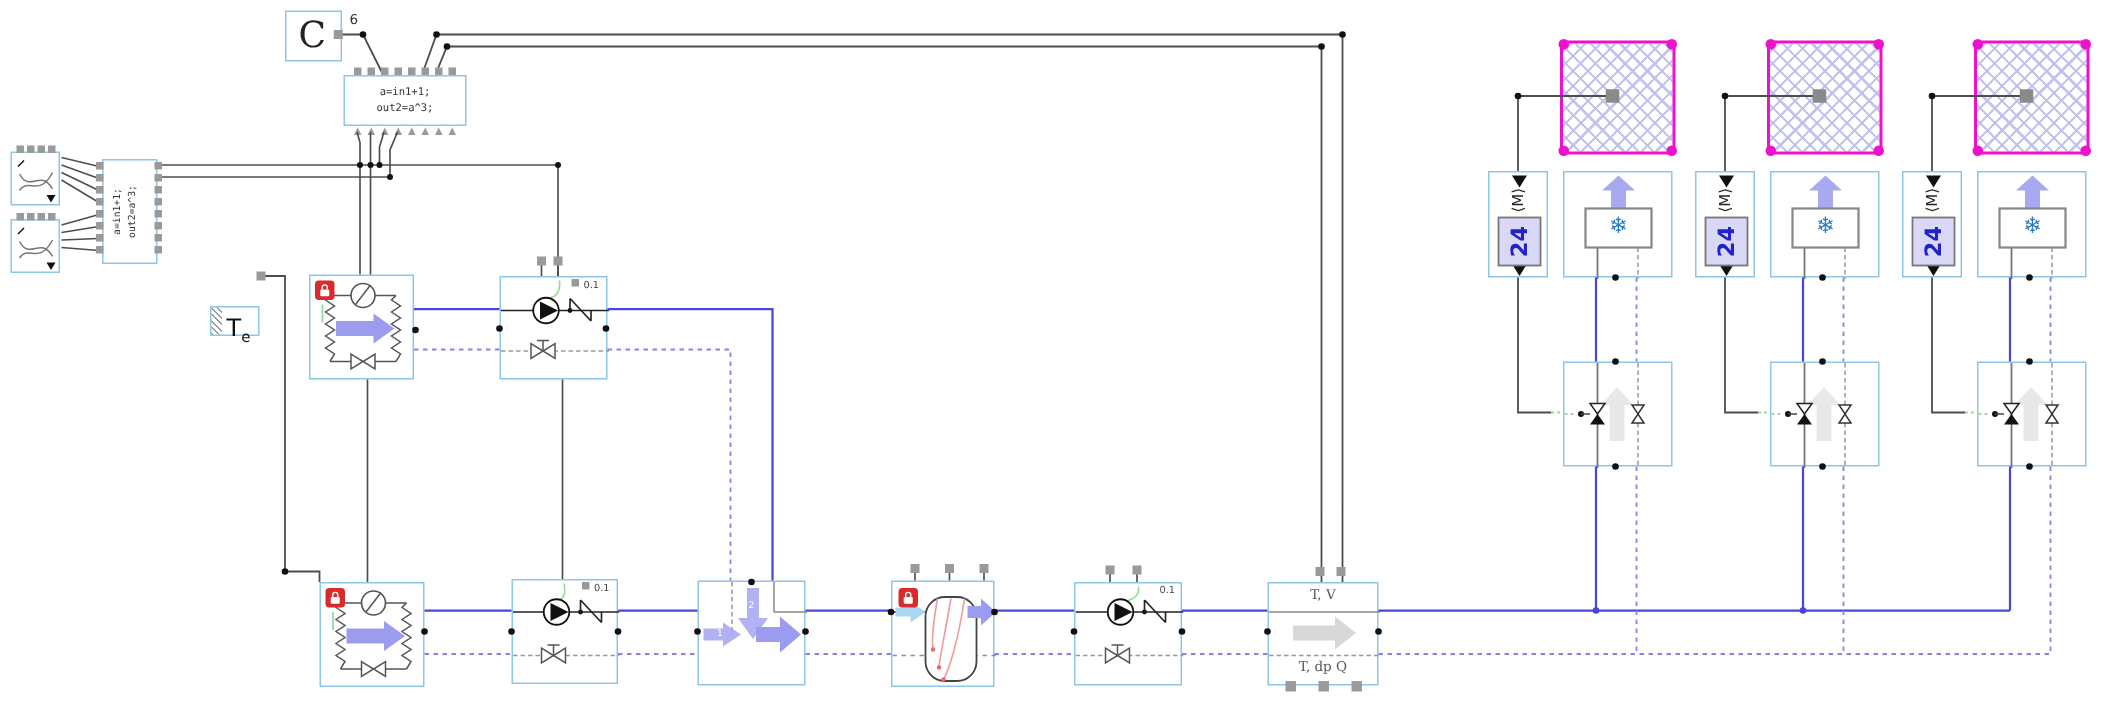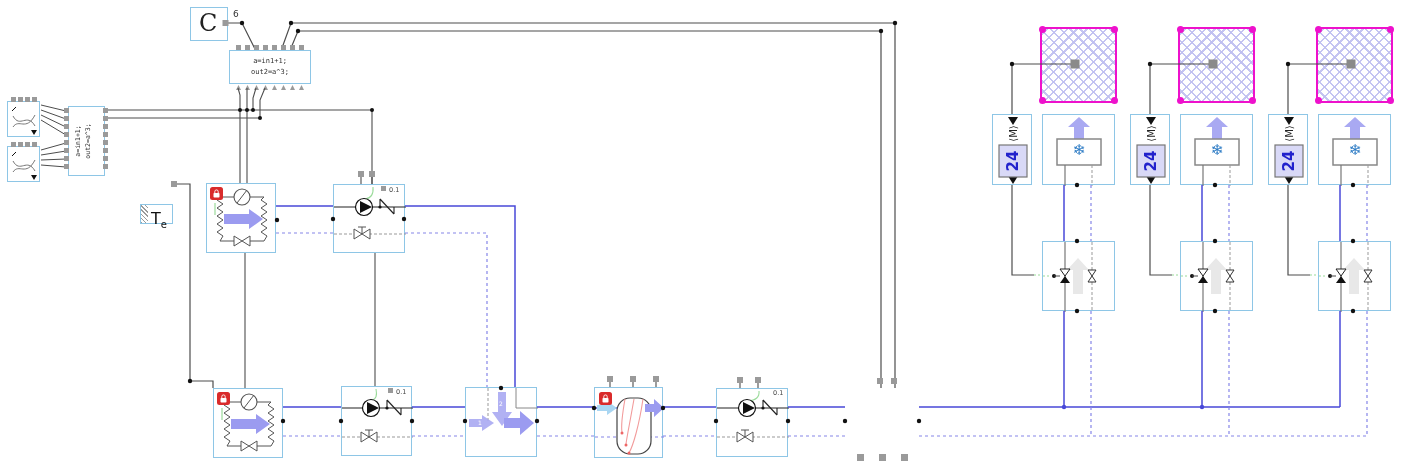--- a/index.html
+++ b/index.html
@@ -172,20 +172,29 @@
       <circle cx="46" cy="19" r="1.6" fill="#111"></circle>
       <path d="M46,19 V11 M46,11 L60,26 M60,26 V19" stroke="#222" fill="none" stroke-width="1.1"></path>
       <path d="M0,48 H72" stroke="#999" stroke-width="1" stroke-dasharray="3,2"></path>
       <polygon points="20,43 20,53 28,48" stroke="#555" fill="#fff" stroke-width="1"></polygon>
       <polygon points="36,43 36,53 28,48" stroke="#555" fill="#fff" stroke-width="1"></polygon>
       <path d="M28,48 V41 M24,41 H32" stroke="#555" stroke-width="1"></path>
     </svg>
     <span class="param" style="left:56px;top:0px;">0.1</span>
   </div>
 
+  <div class="blk" style="left:845px;top:388px;width:74px;height:69px;">
+    <svg width="74" height="69" viewBox="0 0 74 69">
+      <path d="M0,19 H74" stroke="#888" stroke-width="1"></path>
+      <polygon points="16,28 44,28 44,22 58,33 44,44 44,38 16,38" fill="#d8d8d8"></polygon>
+      <path d="M0,48 H74" stroke="#999" stroke-width="1" stroke-dasharray="3,2"></path>
+    </svg>
+    <span class="lbl serif" style="left:0;right:0;top:3px;text-align:center;font-size:9px;color:#555;">T, V</span>
+    <span class="lbl serif" style="left:0;right:0;top:51px;text-align:center;font-size:9px;color:#555;">T, dp Q</span>
+  </div>
 
   <div class="unit" style="left:992px;">
     <div class="blk zone" style="left:48px;top:27px;width:77px;height:76px;">
       <div class="zdot" style="left:-3px;top:-3px;"></div>
         <div class="zdot" style="right:-3px;top:-3px;"></div>
       <div class="zdot" style="left:-3px;bottom:-3px;"></div>
         <div class="zdot" style="right:-3px;bottom:-3px;"></div>
     </div>
     <div class="blk" style="left:0px;top:114px;width:40px;height:71px;">
       <svg width="40" height="71" viewBox="0 0 40 71">

